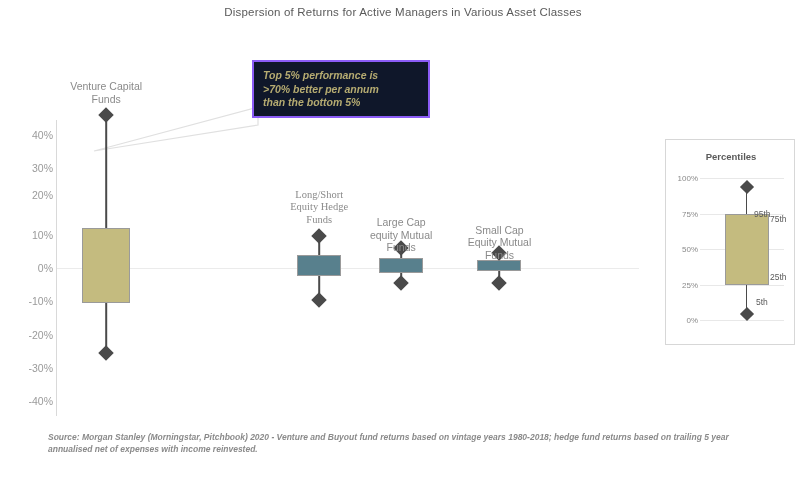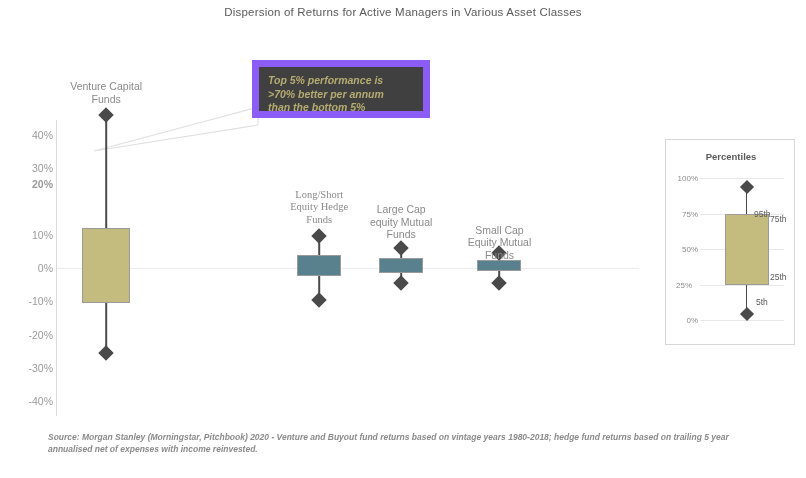--- a/index.html
+++ b/index.html
@@ -37,21 +37,21 @@
     transform:translate(-50%,-50%) rotate(45deg);
   }
   .cat-label{
     position:absolute;left:50%;transform:translateX(-50%);
     width:120px;text-align:center;font-size:10.5px;color:#8a8a8a;line-height:12.5px;
   }
 
   
   .annot-box{
     position:absolute;left:252px;top:60px;width:178px;height:58px;
-    border:7px solid #8b5cf6;background:#404040;box-sizing:border-box;
+    border:2px solid #8b5cf6;background:#0f172a;box-sizing:border-box;
     padding:7px 9px;
   }
   .annot-text{
     font-size:10.5px;font-style:italic;font-weight:bold;color:#b5ab71;line-height:13.5px;
   }
   .leader{position:absolute;left:90px;top:105px;width:175px;height:55px;}
 
   
   .legend{
     position:absolute;left:665px;top:139px;width:130px;height:206px;
@@ -91,21 +91,21 @@
     <div class="annot-text">&gt;70% better per annum</div>
     <div class="annot-text">than the bottom 5%</div>
   </div>
 
   <div class="axis-line"></div>
   <div class="zero-line"></div>
 
   <div class="plot" id="plot">
       <div class="ytick" style="top: 15px; left: -48px;">40%</div>
       <div class="ytick" style="top: 48.25px; left: -48px;">30%</div>
-      <div class="ytick" style="top: 64px; left: -48px; font-weight: bold;">20%</div>
+      <div class="ytick" style="top: 75px; left: -48px;">20%</div>
       <div class="ytick" style="top: 114.75px; left: -48px;">10%</div>
       <div class="ytick" style="top: 148px; left: -48px;">0%</div>
       <div class="ytick" style="top: 181.25px; left: -48px;">-10%</div>
       <div class="ytick" style="top: 214.5px; left: -48px;">-20%</div>
       <div class="ytick" style="top: 247.75px; left: -48px;">-30%</div>
       <div class="ytick" style="top: 281px; left: -48px;">-40%</div>
       <div class="series" style="left: 0px; width: 98.3333px;">
         <div class="whisker" style="top: -4.95px; height: 237.738px;"></div>
         <div class="box" style="top: 108.1px; height: 74.8125px; width: 48px; background: rgb(196, 187, 127);"></div>
         <div class="diamond" style="top: -4.95px;"></div>
@@ -124,21 +124,21 @@
           <div>Long/Short</div>
           <div>Equity Hedge</div>
           <div>Funds</div>
         </div>
       </div>
       <div class="series" style="left: 295px; width: 98.3333px;">
         <div class="whisker" style="top: 128.05px; height: 34.9125px;"></div>
         <div class="box" style="top: 138.025px; height: 14.9625px; width: 44px; background: rgb(88, 128, 141);"></div>
         <div class="diamond" style="top: 128.05px;"></div>
         <div class="diamond" style="top: 162.963px;"></div>
-        <div class="cat-label" style="top: 83px;">
+        <div class="cat-label" style="top: 96px;">
           <div>Large Cap</div>
           <div>equity Mutual</div>
           <div>Funds</div>
         </div>
       </div>
       <div class="series" style="left: 393.333px; width: 98.3333px;">
         <div class="whisker" style="top: 133.037px; height: 29.925px;"></div>
         <div class="box" style="top: 139.688px; height: 11.6375px; width: 44px; background: rgb(88, 128, 141);"></div>
         <div class="diamond" style="top: 133.037px;"></div>
         <div class="diamond" style="top: 162.963px;"></div>
@@ -153,21 +153,21 @@
   <div class="legend">
     <div class="legend-title">Percentiles</div>
     <div class="legend-plot" id="legend-plot">
         <div class="lg-grid" style="top: 38px;"></div>
         <div class="lg-tick" style="top: 38px;">100%</div>
         <div class="lg-grid" style="top: 73.5px;"></div>
         <div class="lg-tick" style="top: 73.5px;">75%</div>
         <div class="lg-grid" style="top: 109px;"></div>
         <div class="lg-tick" style="top: 109px;">50%</div>
         <div class="lg-grid" style="top: 144.5px;"></div>
-        <div class="lg-tick" style="top: 144.5px; text-align: center;">25%</div>
+        <div class="lg-tick" style="top: 144.5px;">25%</div>
         <div class="lg-grid" style="top: 180px;"></div>
         <div class="lg-tick" style="top: 180px;">0%</div>
         <div class="lg-whisk" style="top: 46.52px; height: 127.8px;"></div>
         <div class="lg-box" style="top: 73.5px; height: 71px; background: rgb(196, 187, 127);"></div>
         <div class="lg-diamond" style="top: 46.52px;"></div>
         <div class="lg-diamond" style="top: 174.32px;"></div>
         <div class="lg-lbl" style="top: 74px; left: 88px;">95th</div>
         <div class="lg-lbl" style="top: 78.5px; left: 104px;">75th</div>
         <div class="lg-lbl" style="top: 136.5px; left: 104px;">25th</div>
         <div class="lg-lbl" style="top: 162.32px; left: 90px;">5th</div>

